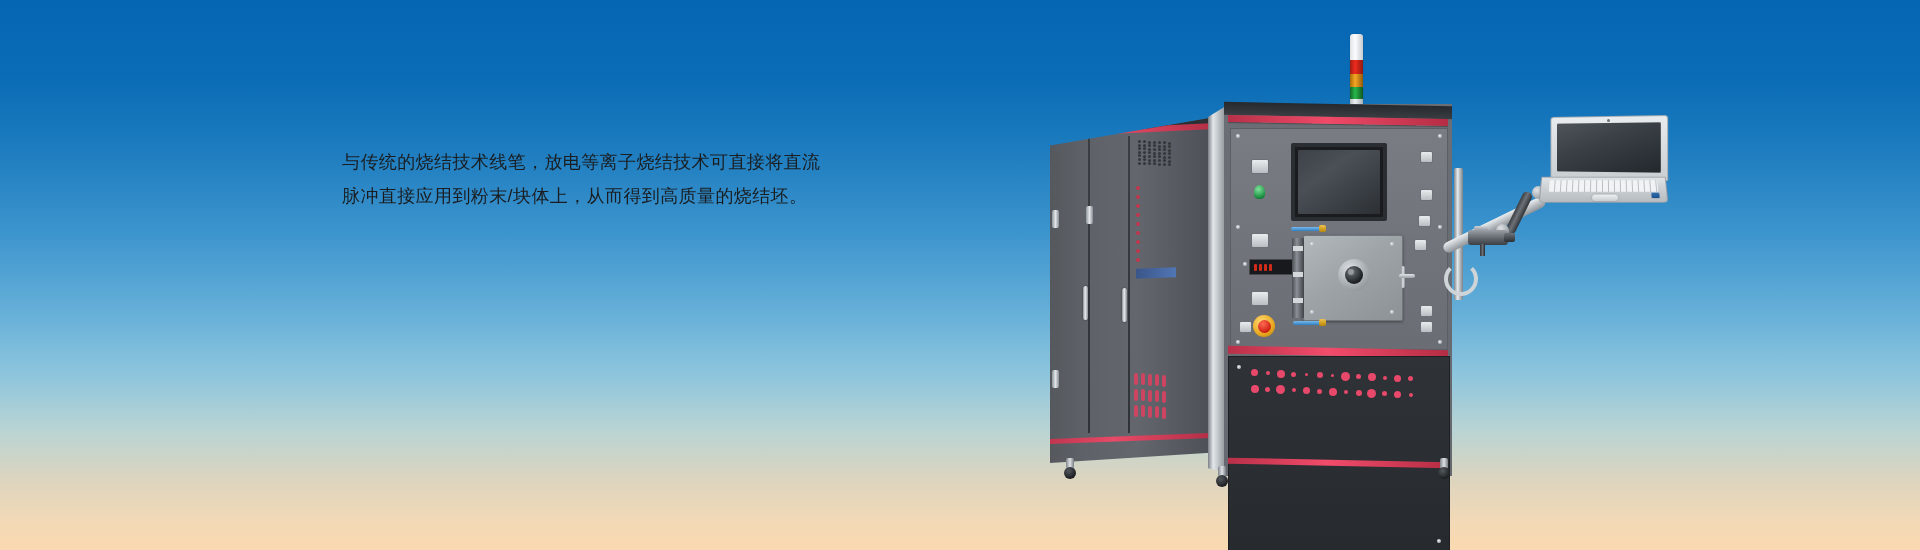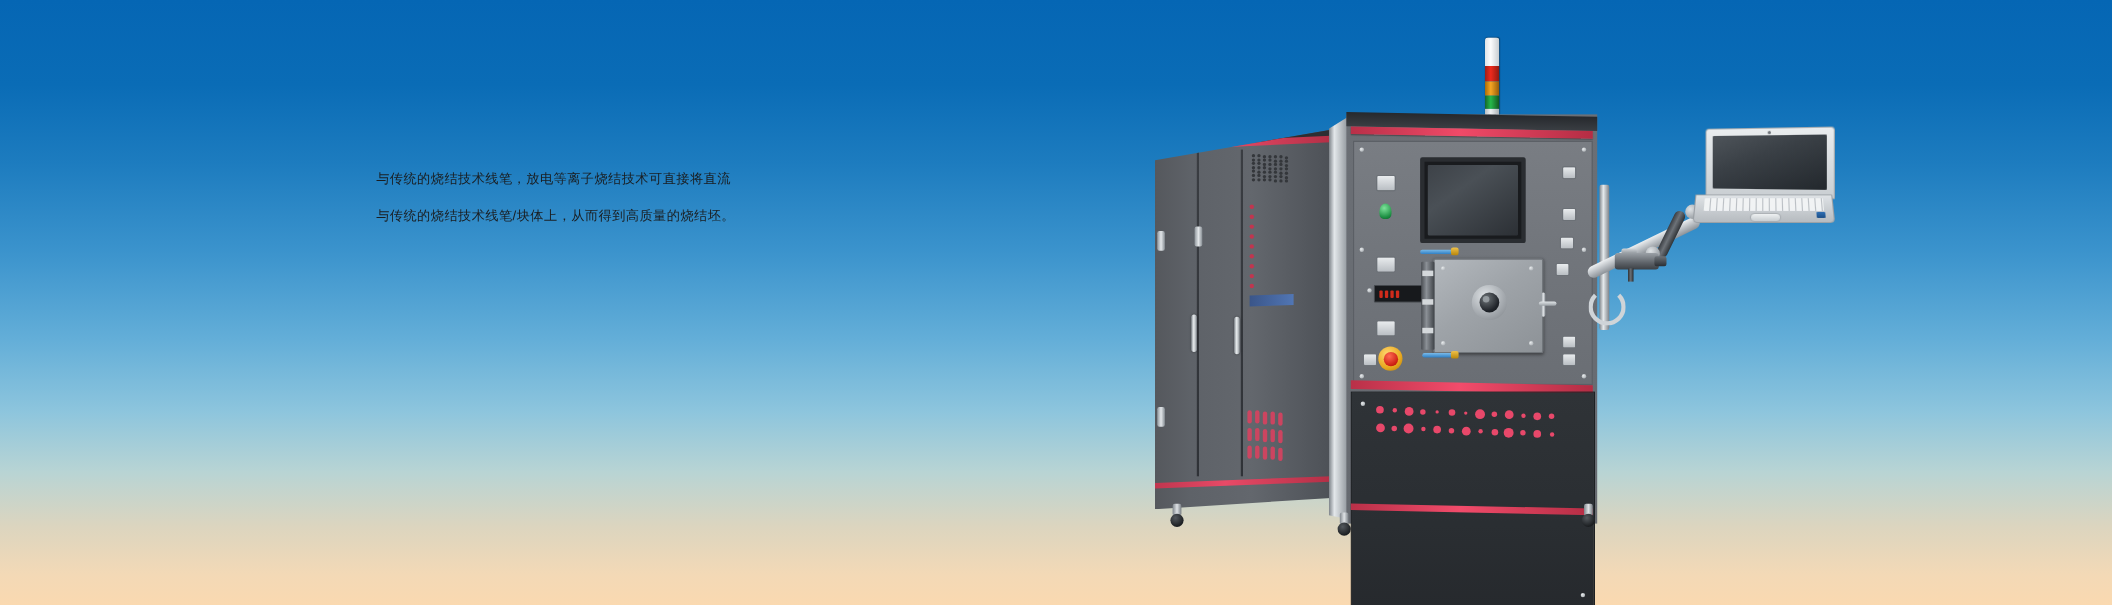--- a/index.html
+++ b/index.html
@@ -25,21 +25,21 @@
   
   #textblock{
     position:absolute;left:342px;top:145px;width:520px;
     color:#111;
   }
   #page-title{
     font-size:33px;line-height:1.25;font-weight:400;letter-spacing:0.5px;
     color:#15171a;margin:0 0 46px 0;white-space:nowrap;
   }
   .para-line{
-    font-size:12px;line-height:34px;color:#1a1d20;letter-spacing:0.4px;
+    font-size:18px;line-height:34px;color:#1a1d20;letter-spacing:0.4px;
     white-space:nowrap;
   }
 
   
   #machine{
     position:absolute;left:1040px;top:18px;width:620px;height:470px;
   }
 
   
   .tower{position:absolute;left:310px;top:16px;width:13px;height:72px;
@@ -344,21 +344,21 @@
     background:linear-gradient(90deg,#2e3236,#6a6f75,#26292d);
   }
 </style>
 </head>
 <body>
 
 <div id="banner">
 
   <div id="textblock">
     <div class="para-line">与传统的烧结技术线笔，放电等离子烧结技术可直接将直流</div>
-    <div class="para-line">与传统的烧结技术线笔/块体上，从而得到高质量的烧结坯。</div>
+    <div class="para-line">脉冲直接应用到粉末/块体上，从而得到高质量的烧结坯。</div>
   </div>
 
   <div id="machine">
 
     <div class="tower">
       <div class="seg t-white"></div>
       <div class="seg t-red"></div>
       <div class="seg t-amber"></div>
       <div class="seg t-green"></div>
       <div class="seg t-base"></div>

